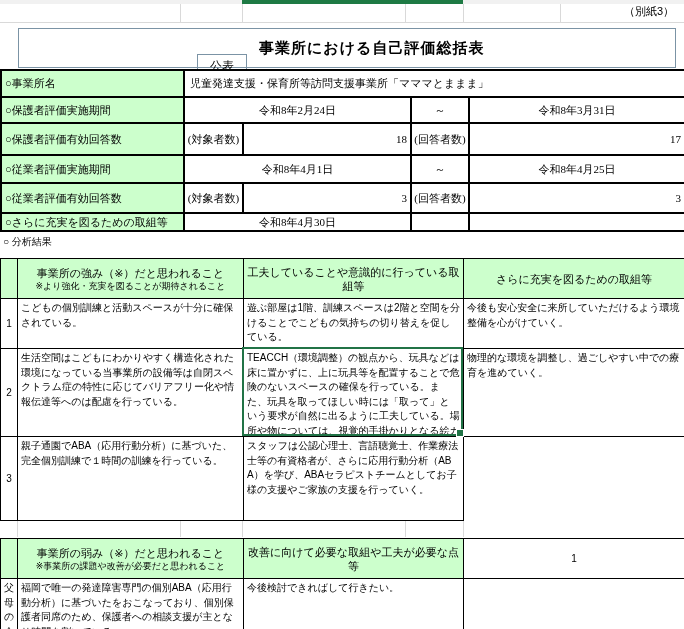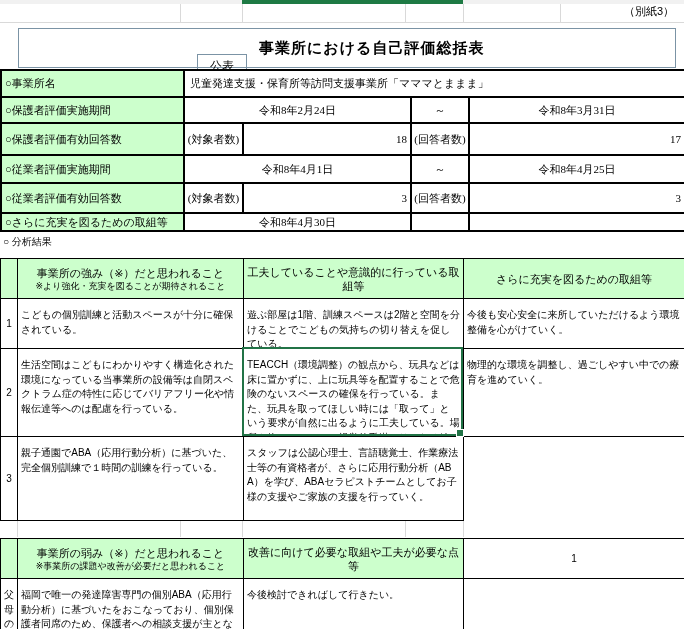--- a/index.html
+++ b/index.html
@@ -46,21 +46,21 @@
   
   .section-label{position:absolute;left:3px;top:235px;font-size:10px;}
   .atbl{grid-template-columns:17px 226px 220px 221px;border-top:1.5px solid #000;border-left:1.5px solid #000;}
   .atbl .cell{border-right:1.5px solid #000;border-bottom:1.5px solid #000;}
   #analysis-table-1{left:0;top:258px;width:684px;grid-template-rows:40px 50px 88px 84px;}
   #analysis-table-2{left:0;top:538px;width:684px;grid-template-rows:40px 91px;}
   .hcell{background:#ccffcc;display:flex;flex-direction:column;align-items:center;justify-content:center;
     text-align:center;font-size:11px;line-height:14px;}
   .hnote{font-size:9px;line-height:12px;}
   .numcell{display:flex;align-items:center;justify-content:center;font-size:10px;}
-  .bodycell{font-size:10px;line-height:14.5px;padding:9px 3px;word-break:break-all;text-align:left;}
+  .bodycell{font-size:10px;line-height:14.5px;padding:2px 3px;word-break:break-all;text-align:left;}
   
   .sel-cell{
     position:absolute;left:242px;top:347px;width:221px;height:89px;
     border:2px solid #217346;pointer-events:none;box-sizing:border-box;
   }
   .sel-handle{position:absolute;right:-3px;bottom:-3px;width:6px;height:6px;background:#217346;border:1px solid #fff;}
 </style>
 </head>
 <body>
 

